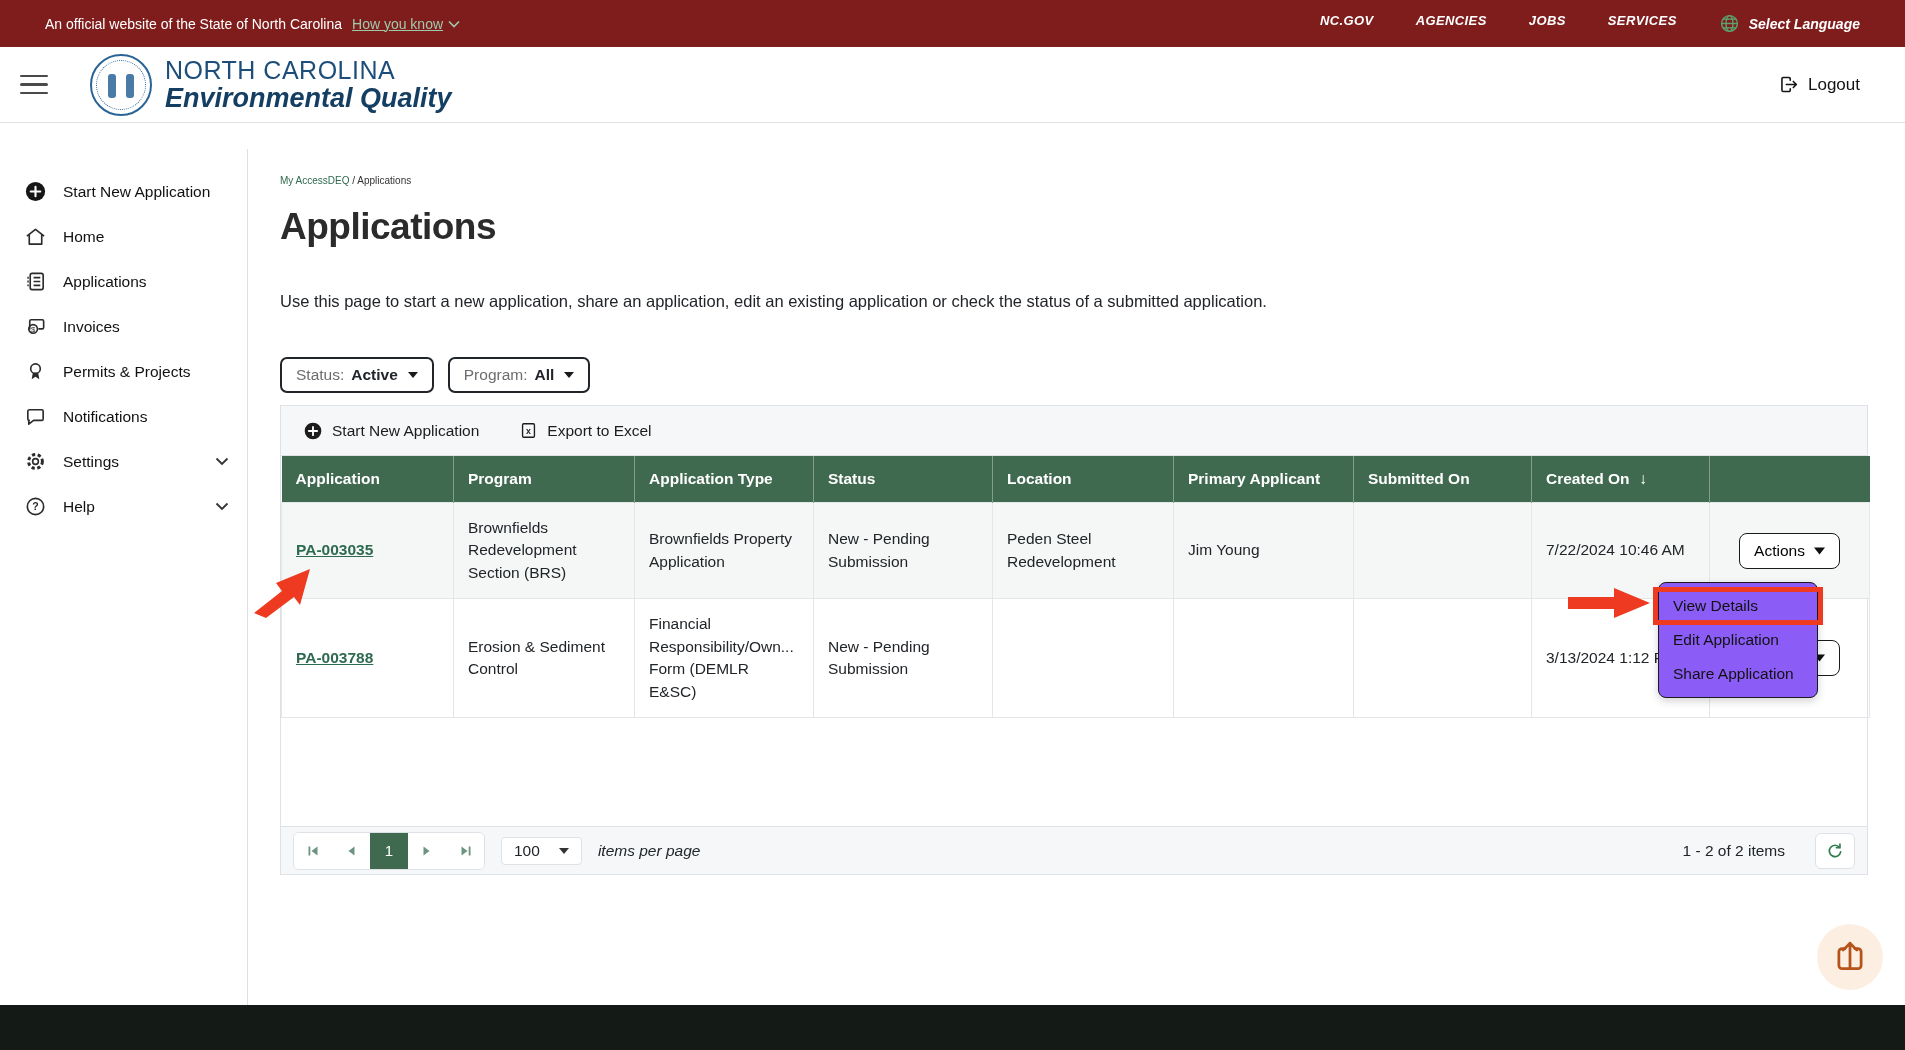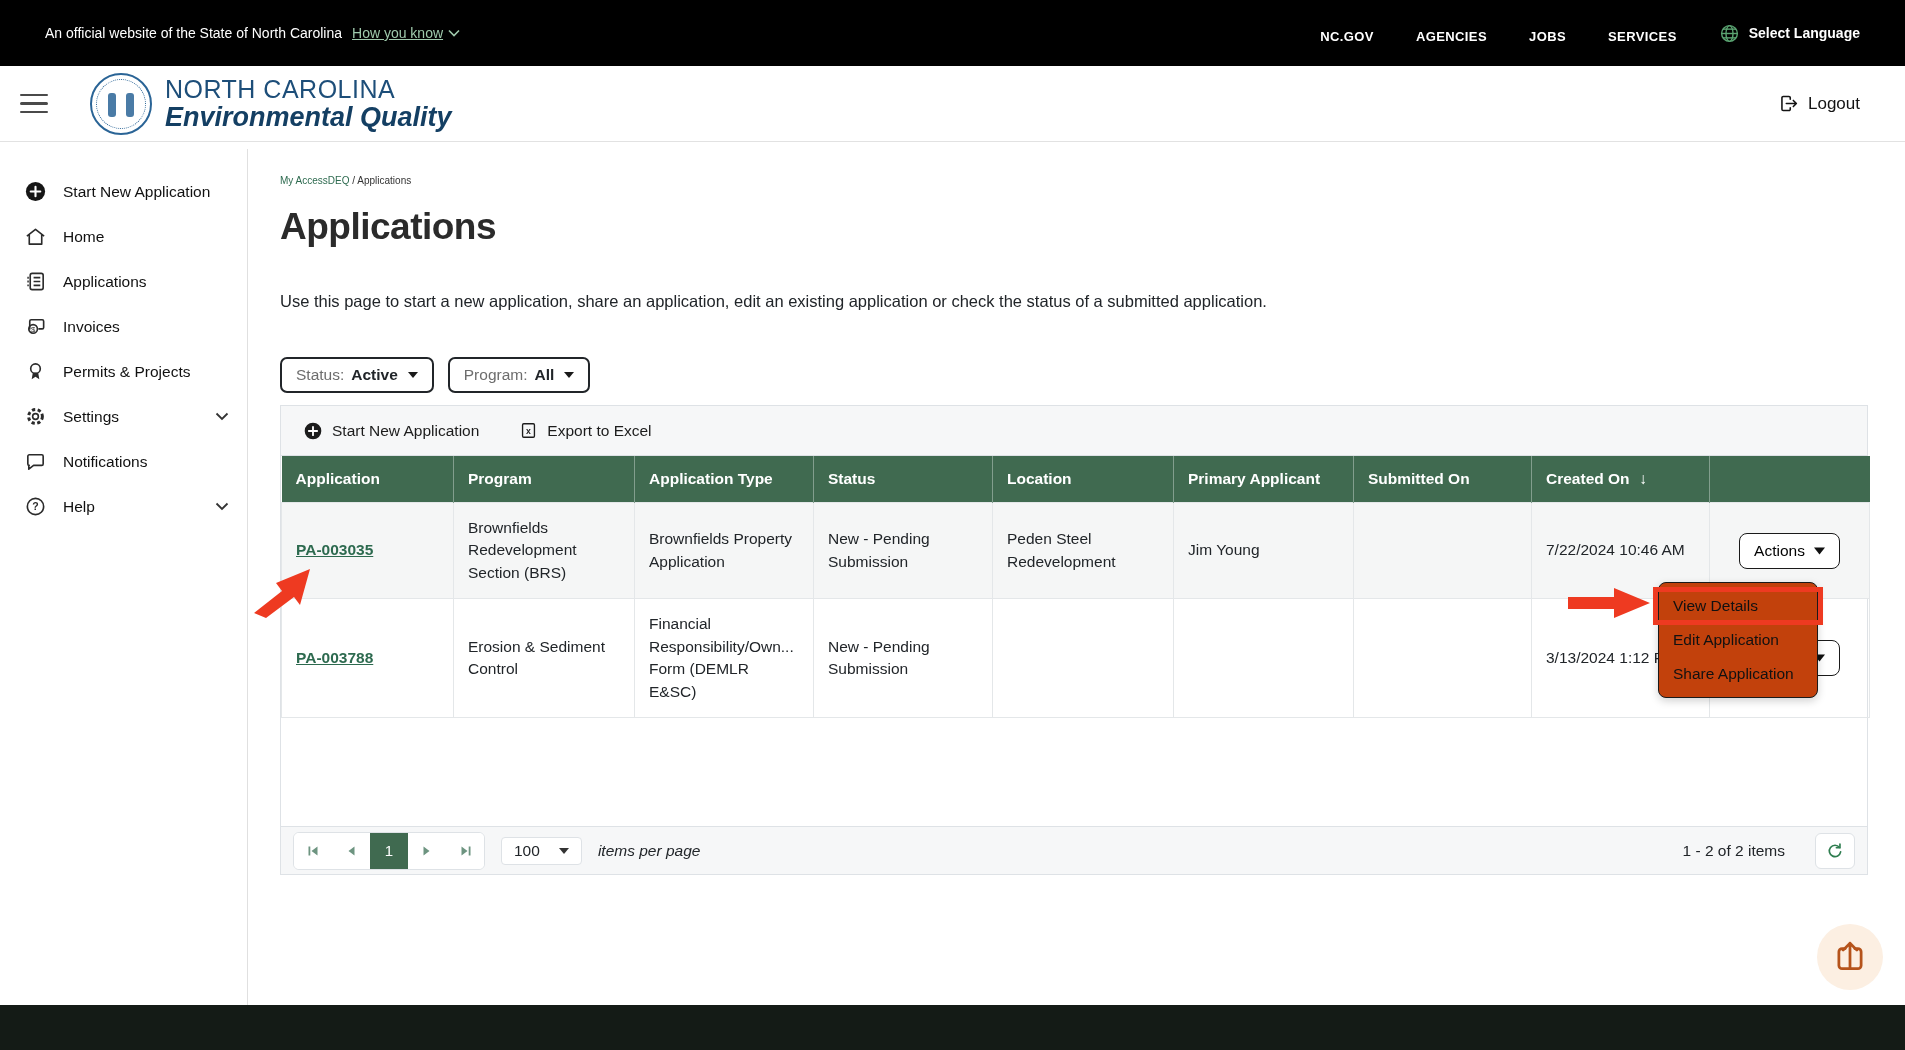--- a/index.html
+++ b/index.html
@@ -1,24 +1,24 @@
 <!DOCTYPE html>
 <html><head>
 <meta charset="utf-8">
 <style>
   * { margin:0; padding:0; box-sizing:border-box; }
   html,body { width:1905px; height:1050px; overflow:hidden; background:#fff;
     font-family:"Liberation Sans", sans-serif; color:#212529; }
 
   
-  .official-bar { height:66px; background:#000000; display:flex; align-items:center;
+  .official-bar { height:47px; background:#7f1d1d; display:flex; align-items:center;
     padding:0 45px; color:#fff; font-size:14px; }
   .ob-left { display:flex; align-items:center; gap:10px; }
   .ob-know { color:#9fc9ac; text-decoration:underline; display:flex; align-items:center; gap:5px; cursor:pointer; }
-  .ob-right { margin-left:auto; display:flex; align-items:flex-end; gap:42px; }
+  .ob-right { margin-left:auto; display:flex; align-items:flex-start; gap:42px;font-style:italic; }
   .ob-link { color:#fff; font-size:13px; font-weight:700; letter-spacing:.4px; cursor:pointer; }
   .ob-lang { display:flex; align-items:center; gap:9px; font-size:14px; font-weight:700; cursor:pointer; }
 
   
   .site-header { height:76px; background:#fff; border-bottom:1px solid #e2e2e2;
     display:flex; align-items:center; padding:0 45px 0 20px; }
   .hamburger { width:28px; display:flex; flex-direction:column; gap:6px; cursor:pointer; margin-right:42px; }
   .hamburger span { display:block; height:2.5px; background:#4a4a4a; border-radius:2px; }
   .logo { display:flex; align-items:center; gap:13px; cursor:pointer; }
   .seal { width:62px; height:62px; border-radius:50%; border:2px solid #2a6496; position:relative; background:#fff; }
@@ -83,21 +83,21 @@
   .pg-current { background:#406a50; color:#fff; font-size:15px; }
   .pg-size { display:flex; align-items:center; gap:16px; border:1px solid #dee2e6; border-radius:4px;
     background:#fff; height:28px; padding:0 12px; font-size:15.5px; cursor:pointer; }
   .pg-size .caret { border-top-color:#333; }
   .pg-label { font-size:15.5px;font-style:italic; }
   .pg-range { margin-left:auto; font-size:15.5px; }
   .pg-refresh { width:40px; height:36px; border:1px solid #dee2e6; border-radius:6px; background:#fff;
     display:flex; align-items:center; justify-content:center; margin-left:14px; cursor:pointer; }
 
   
-  .dropdown-menu { position:absolute; left:1658px; top:582px; width:160px; background:#c2410c;
+  .dropdown-menu { position:absolute; left:1658px; top:582px; width:160px; background:#8b5cf6;
     border:1px solid #1a1a1a; border-radius:8px; padding:6px 0; z-index:30;
     box-shadow:0 3px 8px rgba(0,0,0,.18); }
   .dd-item { padding:8px 14px; font-size:15.5px; color:#111; cursor:pointer; position:relative; }
   .red-box { position:absolute; left:-6px; right:-6px; top:-2px; bottom:-2px;
     border:5px solid #ee3a21; pointer-events:none; }
 
   .annot { position:absolute; z-index:40; pointer-events:none; }
   .fab { position:absolute; left:1817px; top:924px; width:66px; height:66px; border-radius:50%;
     background:#fcefe2; display:flex; align-items:center; justify-content:center; cursor:pointer; z-index:20; }
 
@@ -190,34 +190,34 @@
     <span>Invoices</span>
   </div>
   <div class="nav-item">
     <svg width="23" height="23" viewBox="0 0 24 24" fill="none" stroke="#2b2b2b" stroke-width="1.7">
         <circle cx="12" cy="9" r="5"></circle>
         <path d="M9.2 13.2 8 20l4-2.4L16 20l-1.2-6.8" fill="#2b2b2b" stroke="none"></path>
       </svg>
     <span>Permits &amp; Projects</span>
   </div>
   <div class="nav-item">
+    <svg width="23" height="23" viewBox="0 0 24 24" fill="none" stroke="#2b2b2b" stroke-width="1.7" stroke-linejoin="round">
+        <path d="M4 6.5A1.5 1.5 0 0 1 5.5 5h13A1.5 1.5 0 0 1 20 6.5v8a1.5 1.5 0 0 1-1.5 1.5H10l-5 4v-4H5.5A1.5 1.5 0 0 1 4 14.5Z"></path>
+      </svg>
+    <span>Notifications</span>
+  </div>
+  <div class="nav-item">
     <svg width="23" height="23" viewBox="0 0 24 24" fill="none" stroke="#2b2b2b">
         <circle cx="12" cy="12" r="7.2" stroke-width="3.1" stroke-dasharray="3.4 2.6"></circle>
         <circle cx="12" cy="12" r="3" stroke-width="1.7"></circle>
       </svg>
     <span>Settings</span>
     <svg class="nav-sp" width="14" height="9" viewBox="0 0 14 9">
         <polyline points="1.5,1.5 7,7 12.5,1.5" fill="none" stroke="#333" stroke-width="1.8"></polyline>
       </svg>
-  </div>
-  <div class="nav-item">
-    <svg width="23" height="23" viewBox="0 0 24 24" fill="none" stroke="#2b2b2b" stroke-width="1.7" stroke-linejoin="round">
-        <path d="M4 6.5A1.5 1.5 0 0 1 5.5 5h13A1.5 1.5 0 0 1 20 6.5v8a1.5 1.5 0 0 1-1.5 1.5H10l-5 4v-4H5.5A1.5 1.5 0 0 1 4 14.5Z"></path>
-      </svg>
-    <span>Notifications</span>
   </div>
   <div class="nav-item">
     <svg width="23" height="23" viewBox="0 0 24 24" fill="none" stroke="#2b2b2b" stroke-width="1.7">
         <circle cx="12" cy="12" r="8.5"></circle>
         <text x="12" y="15.8" font-size="11" font-weight="bold" text-anchor="middle" fill="#2b2b2b" stroke="none" font-family="Liberation Sans,sans-serif">?</text>
       </svg>
     <span>Help</span>
     <svg class="nav-sp" width="14" height="9" viewBox="0 0 14 9">
         <polyline points="1.5,1.5 7,7 12.5,1.5" fill="none" stroke="#333" stroke-width="1.8"></polyline>
       </svg>

